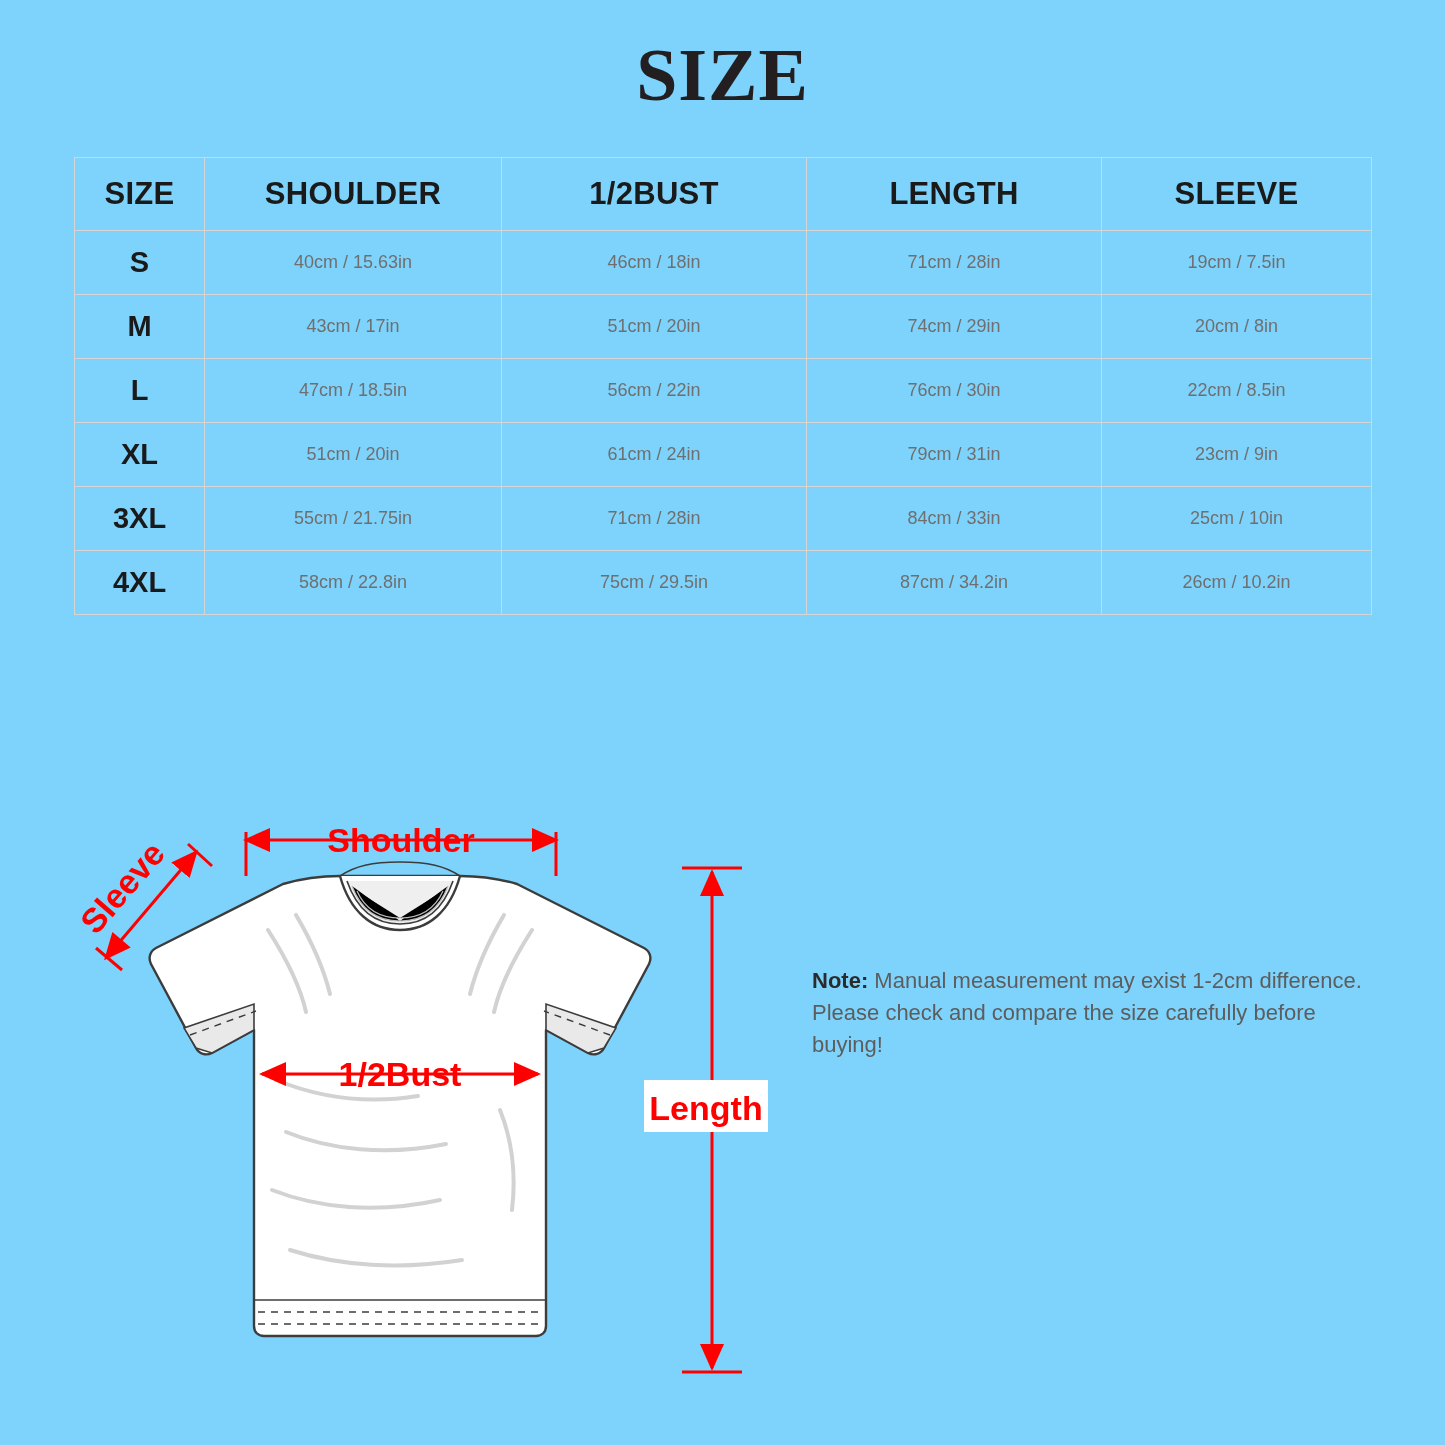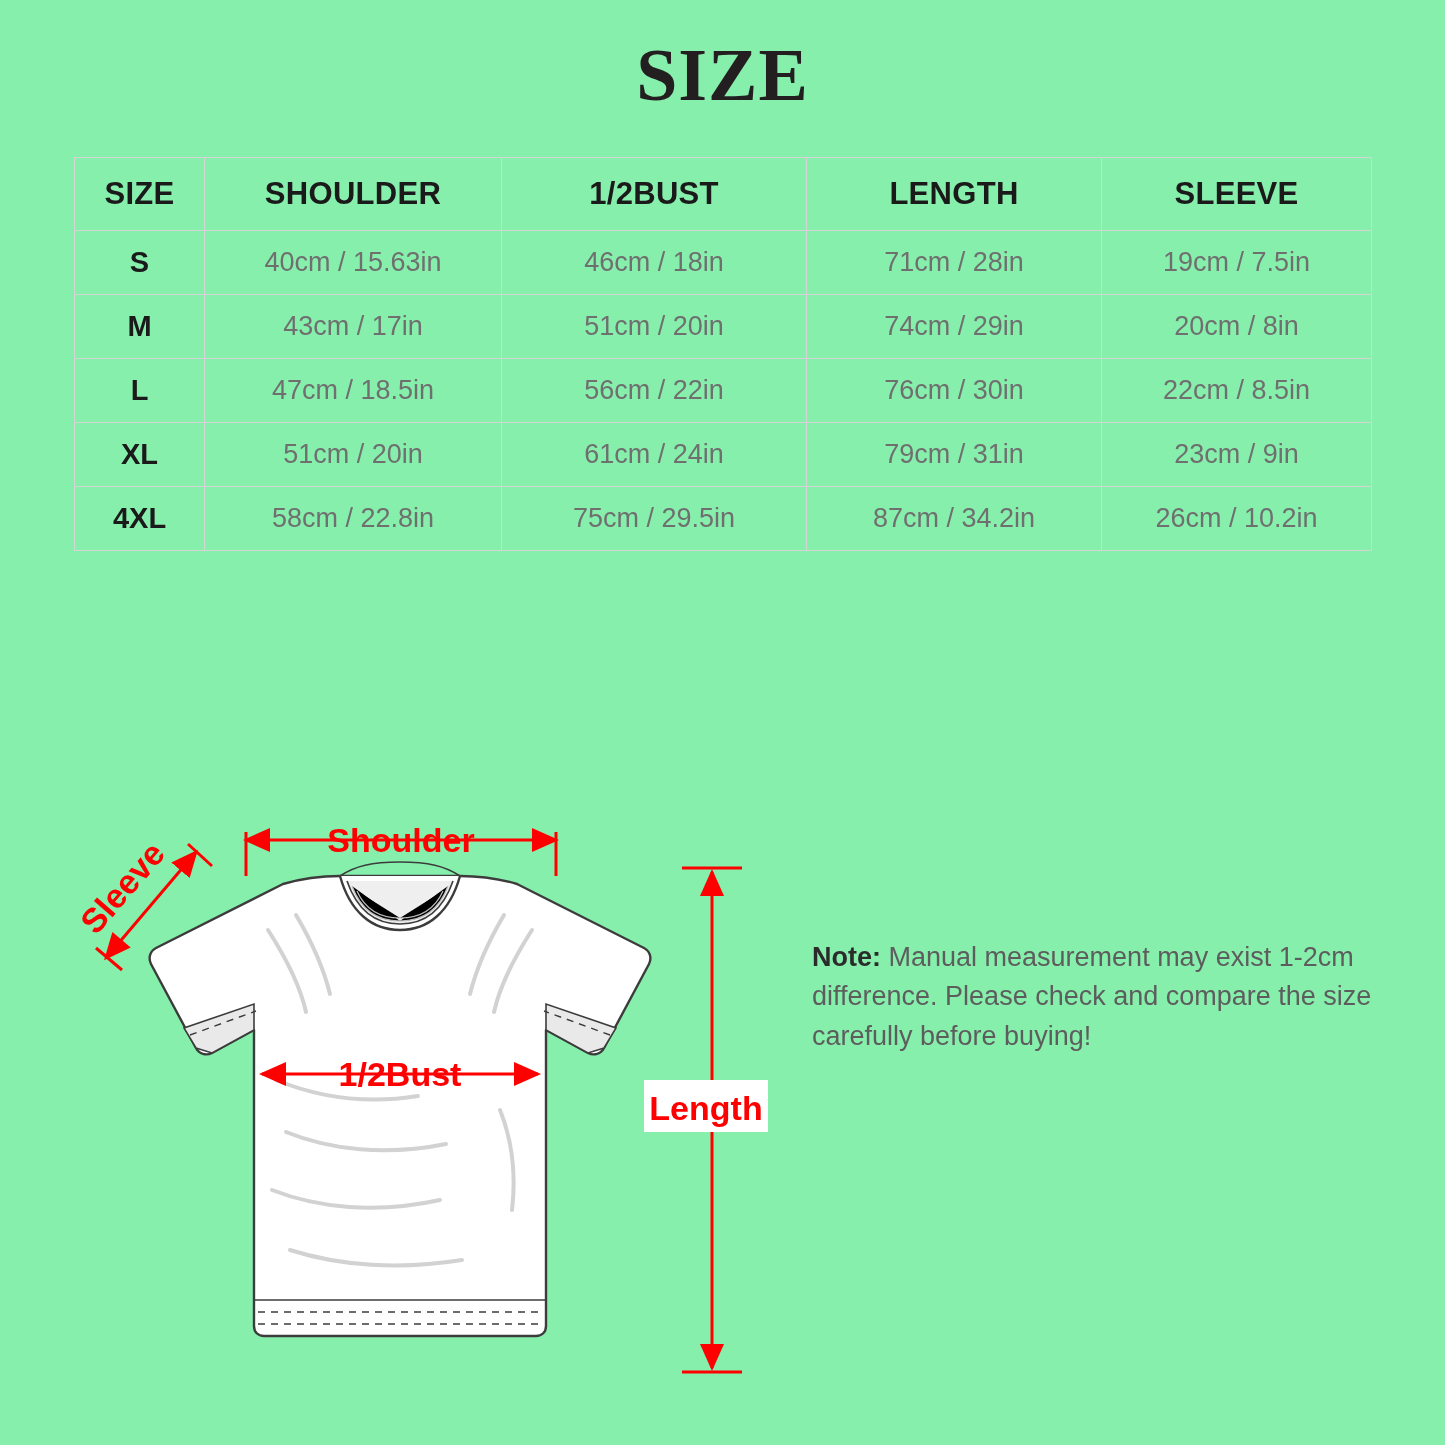--- a/index.html
+++ b/index.html
@@ -5,21 +5,21 @@
   * { box-sizing: border-box; }
   html, body {
     margin: 0; padding: 0;
     width: 1445px; height: 1445px;
     background: #ffffff;
     font-family: "Liberation Sans", sans-serif;
   }
   #page {
     position: relative;
     width: 1445px; height: 1445px;
-    background: #86efac;
+    background: #7dd3fc;
     overflow: hidden;
   }
 
   
   .title {
     position: absolute;
     top: 38px; left: 0; width: 100%;
     text-align: center;
     font-family: "Liberation Serif", serif;
     font-size: 74px;
@@ -39,21 +39,21 @@
   table.size-table {
     border-collapse: collapse;
     width: 100%;
     table-layout: fixed;
   }
   table.size-table td, table.size-table th {
     border: 1px solid #d5d5d5;
     height: 64px;
     text-align: center;
     vertical-align: middle;
-    font-size: 27px;
+    font-size: 18px;
     color: #6f6f6f;
     font-weight: 400;
     padding: 0 4px;
   }
   table.size-table thead th {
     font-size: 31px;
     font-weight: 700;
     color: #1a1a1a;
     height: 73px;
     letter-spacing: 0.3px;
@@ -76,23 +76,23 @@
     left: 0;
     width: 800px;
     height: 640px;
   }
   .illus svg { display: block; }
 
   
   .note {
     position: absolute;
     left: 812px;
-    top: 938px;
+    top: 965px;
     width: 580px;
-    font-size: 27px;
+    font-size: 22px;
     line-height: 1.46;
     color: #5d5d5d;
   }
   .note b { color: #2b2b2b; font-weight: 700; }
 </style>
 </head>
 <body>
 
 <div id="page">
 
@@ -137,20 +137,27 @@
           <td>56cm / 22in</td>
           <td>76cm / 30in</td>
           <td>22cm / 8.5in</td>
         </tr>
         <tr>
           <td>XL</td>
           <td>51cm / 20in</td>
           <td>61cm / 24in</td>
           <td>79cm / 31in</td>
           <td>23cm / 9in</td>
+        </tr>
+        <tr>
+          <td>3XL</td>
+          <td>55cm / 21.75in</td>
+          <td>71cm / 28in</td>
+          <td>84cm / 33in</td>
+          <td>25cm / 10in</td>
         </tr>
         <tr>
           <td>4XL</td>
           <td>58cm / 22.8in</td>
           <td>75cm / 29.5in</td>
           <td>87cm / 34.2in</td>
           <td>26cm / 10.2in</td>
         </tr>
       </tbody>
     </table>

